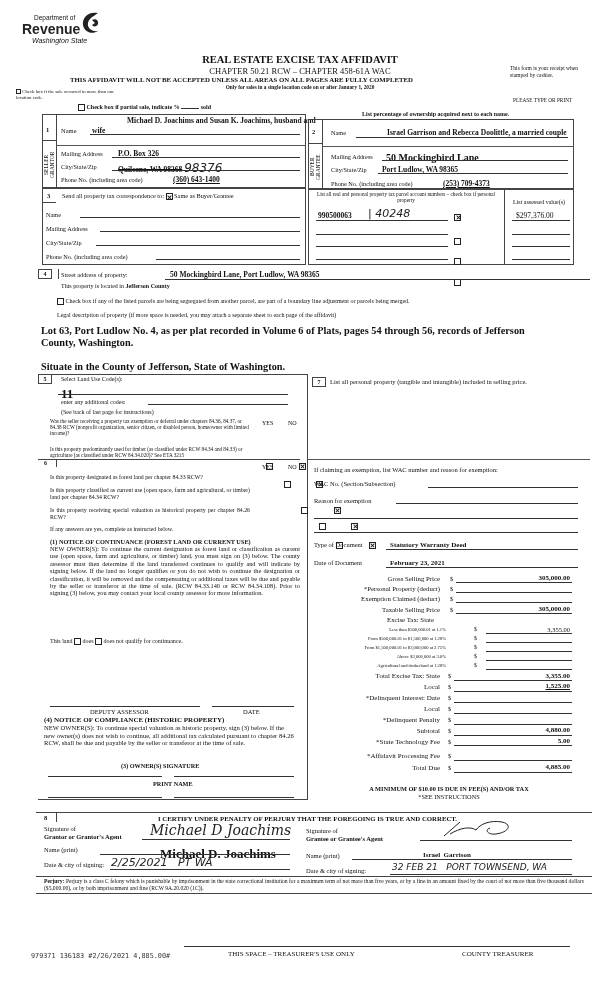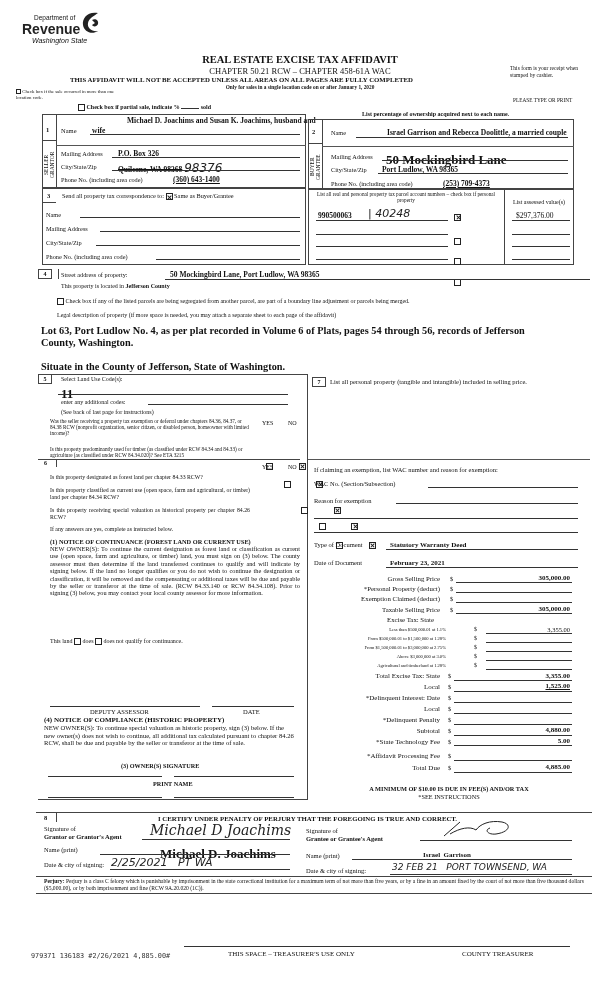--- a/index.html
+++ b/index.html
@@ -91,21 +91,21 @@
 <div class="abs" style="left:308px; top:143px; width:14px; border-top:0.8px solid #444;"></div>
 <div class="abs bold" style="left:312px; top:128px; font-size:6.5px;">2</div>
 <div class="vlabel" style="left:309px; top:146px; width:12px; height:42px;">BUYER GRANTEE</div>
 
 <div class="abs" style="left:331px; top:129px; font-size:6.3px;">Name</div>
 <div class="abs bold" style="left:360px; top:128px; font-size:7.5px;margin-left:27px;">Israel Garrison and Rebecca Doolittle, a married couple</div>
 <div class="line" style="left:356px; top:137px; width:212px;"></div>
 <div class="abs" style="left:322px; top:146px; width:252px; border-top:0.8px solid #555;"></div>
 
 <div class="abs" style="left:331px; top:153px; font-size:6.3px;">Mailing Address</div>
-<div class="abs bold" style="left:386px; top:152px; font-size:13px;">50 Mockingbird Lane</div>
+<div class="abs bold" style="left:386px; top:152px; font-size:10px;">50 Mockingbird Lane</div>
 <div class="line" style="left:382px; top:160px; width:186px;"></div>
 <div class="abs" style="left:331px; top:166px; font-size:6.3px;">City/State/Zip</div>
 <div class="abs bold" style="left:382px; top:165px; font-size:7.5px;">Port Ludlow, WA  98365</div>
 <div class="line" style="left:378px; top:173px; width:190px;"></div>
 <div class="abs" style="left:331px; top:180px; font-size:6.3px;">Phone No. (including area code)</div>
 <div class="abs bold u" style="left:443px; top:179px; font-size:7.5px;">(253) 709-4373</div>
 
 
 <div class="box" style="left:42px; top:188px; width:264px; height:77px;"></div>
 <div class="abs bold" style="left:47px; top:192px; font-size:6.5px;">3</div>

